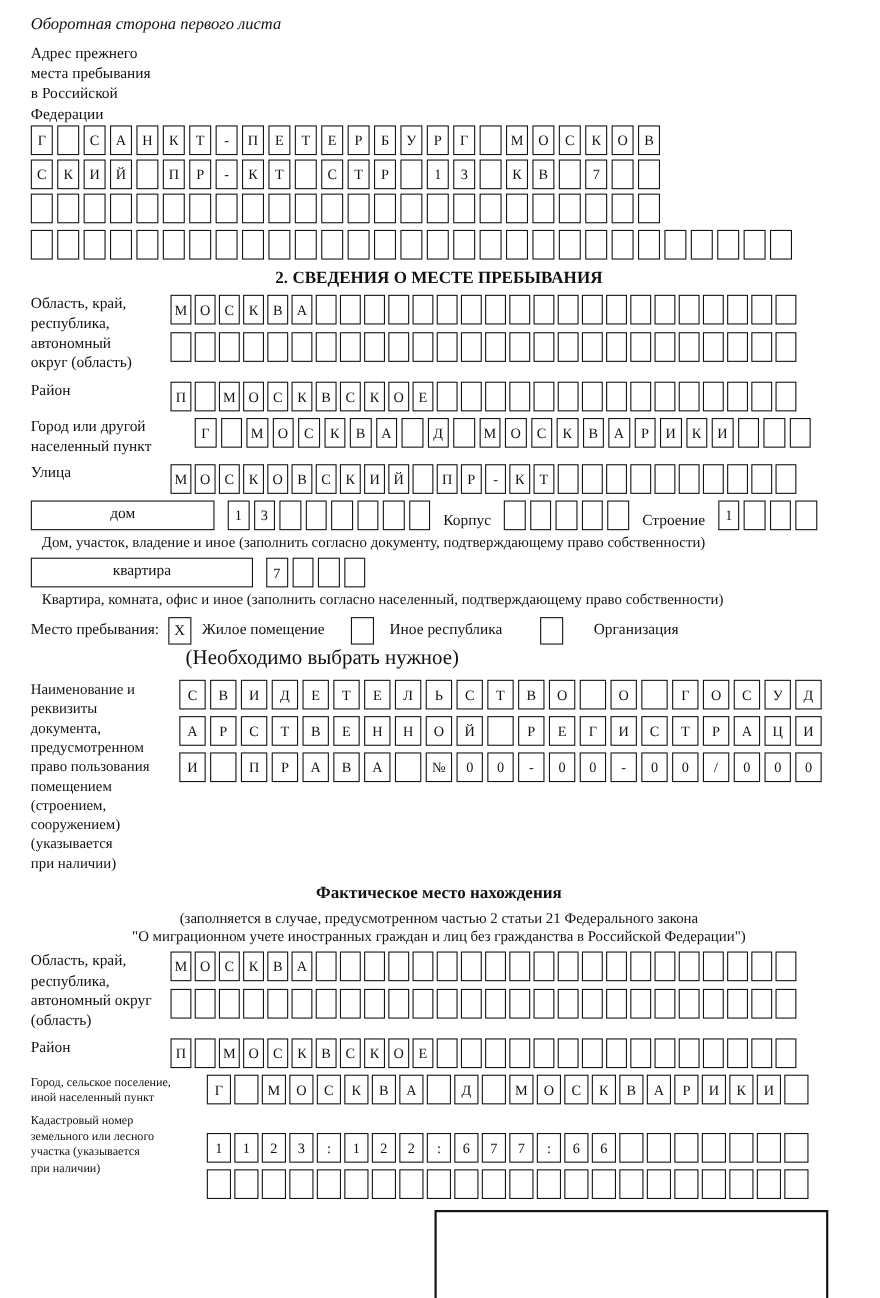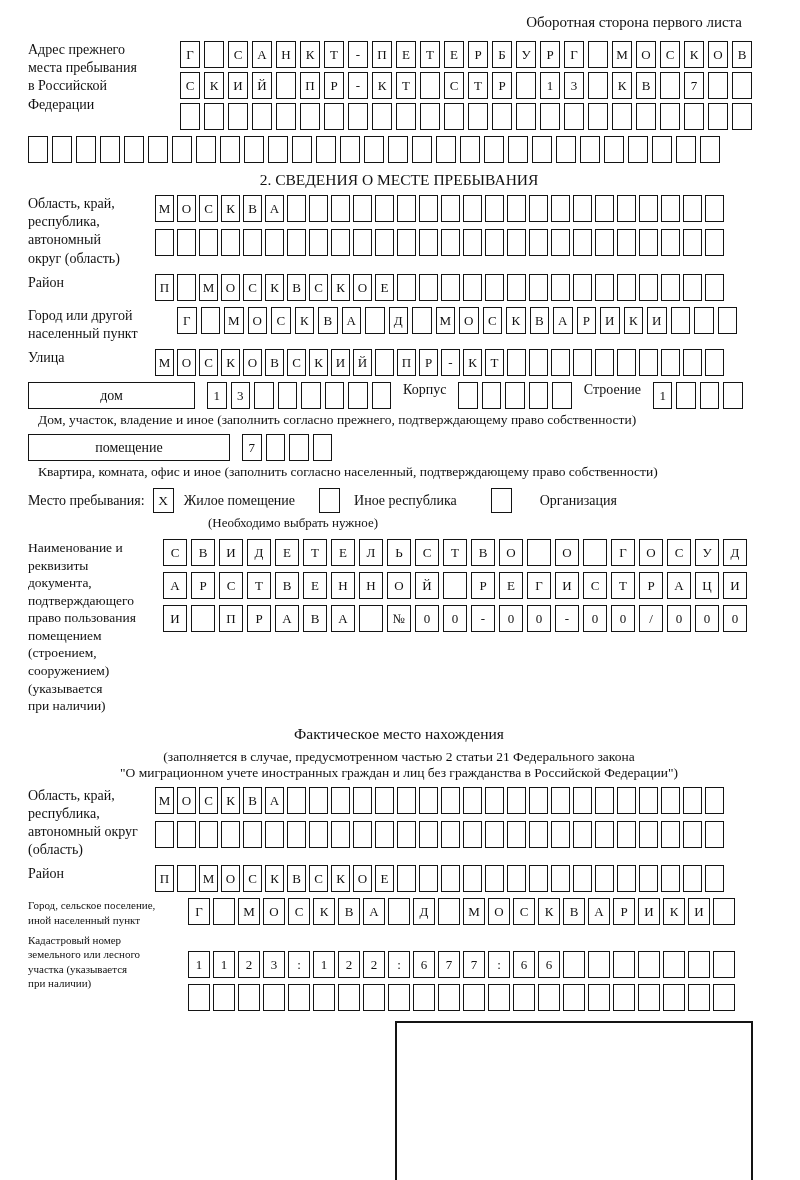--- a/index.html
+++ b/index.html
@@ -3,21 +3,21 @@
 <meta charset="utf-8">
 <style>
   * { margin:0; padding:0; box-sizing:content-box; }
   html,body { background:#fff; }
   body {
     width:800px; height:1180px; overflow:hidden;
     font-family:"Liberation Serif", serif; color:#111;
   }
   .page { padding:14px 30px 0 28px; position:relative; }
 
-  .hdr { text-align:right; font-size:15px; padding-right:28px; }
+  .hdr { text-align:left; font-size:15px; padding-right:28px;font-style:italic; }
 
   .fieldrow { display:flex; align-items:flex-start; margin-top:4px; }
   .lbl { font-size:14px; line-height:1.3; white-space:pre-line; flex:none; }
   .w150 { width:152px; }
   .w127 { width:127px; }
   .w132 { width:135px; font-size:13.5px; }
   .w160 { width:160px; font-size:11px; }
   .rows { display:flex; flex-direction:column; gap:4px; }
 
   .cellrow { display:flex; gap:4px; }
@@ -25,46 +25,46 @@
     width:17.5px; height:25px; border:1.5px solid #141414;
     display:flex; align-items:center; justify-content:center;
     font-size:13px; line-height:1; background:#fff;
   }
   .cA .cell { width:18px; }      
   .cB { gap:3px; } .cB .cell { width:17px; }   
   .cD { gap:4px; } .cD .cell { width:22px; }   
   .cF { gap:3px; } .cF .cell { width:20px; }   
 
   .note { font-size:13.5px; text-align:center; margin-top:3px; }
-  .title { font-size:15.5px; font-weight:normal; text-align:center; margin-top:8px; }
+  .title { font-size:15.5px; font-weight:bold; text-align:center; margin-top:8px; }
   .prelines { white-space:pre-line; }
 
-  .domline { display:flex; align-items:flex-start; margin-top:6px; gap:4px; }
+  .domline { display:flex; align-items:flex-end; margin-top:6px; gap:4px; }
   .widebox {
     border:1.5px solid #141414; height:25px; display:flex;
     align-items:center; justify-content:center; font-size:14px; flex:none;
   }
   .boxdom { width:165px; margin-right:8px; }
   .boxkv  { width:200px; margin-right:8px; }
   .inlinelbl { font-size:14px; margin:0 8px; }
 
   .placerow { display:flex; align-items:center; margin-top:8px; font-size:14px; }
   .chk {
     width:19px; height:23px; border:1.5px solid #141414;
     display:flex; align-items:center; justify-content:center;
     font-size:13.5px; flex:none;
   }
-  .subnote { font-size:13px; margin-top:2px; margin-left:120px; width:290px; text-align:center; }
+  .subnote { font-size:19px; margin-top:2px; margin-left:120px; width:290px; text-align:center; }
 
   .markbox {
     margin-left:367px; margin-top:10px;
     width:354px; height:171px; border:2px solid #141414;
   }
   .indent22 { margin-left:22px; }
-  .mt6 { margin-top:6px; } .mt8 { margin-top:8px; } .mt10 { margin-top:10px; }
+  .mt6 { margin-top:6px; } .mt8 { margin-top:8px; } .mt10 { margin-top:10px;flex-direction:column; }
 </style>
 </head>
 <body>
 
 <div class="page">
 
   <div class="hdr">Оборотная сторона первого листа</div>
 
   <div class="fieldrow mt10">
     <div class="lbl w150 prelines">Адрес прежнего
@@ -367,24 +367,24 @@
         <div class="cell"></div>
       </div>
     <span class="inlinelbl">Строение</span>
     <div class="cellrow">
         <div class="cell">1</div>
         <div class="cell"></div>
         <div class="cell"></div>
         <div class="cell"></div>
       </div>
   </div>
-  <div class="note" style="text-align:left; margin-left:10px;">Дом, участок, владение и иное (заполнить согласно прежнего, подтверждающему право собственности)</div>
+  <div class="note" style="text-align:left; margin-left:10px;">Дом, участок, владение и иное (заполнить согласно документу, подтверждающему право собственности)</div>
 
   <div class="domline">
-    <div class="widebox boxkv">помещение</div>
+    <div class="widebox boxkv">квартира</div>
     <div class="cellrow">
         <div class="cell">7</div>
         <div class="cell"></div>
         <div class="cell"></div>
         <div class="cell"></div>
       </div>
   </div>
   <div class="note" style="text-align:left; margin-left:10px;">Квартира, комната, офис и иное (заполнить согласно населенный, подтверждающему право собственности)</div>
 
   <div class="placerow">
@@ -393,21 +393,21 @@
     <span style="margin-left:10px;">Жилое помещение</span>
     <div class="chk" style="margin-left:24px;"></div>
     <span style="margin-left:14px;">Иное республика</span>
     <div class="chk" style="margin-left:34px;"></div>
     <span style="margin-left:28px;">Организация</span>
   </div>
   <div class="subnote">(Необходимо выбрать нужное)</div>
 
   <div class="fieldrow mt8">
     <div class="lbl w132 prelines">Наименование и реквизиты
-документа, подтверждающего
+документа, предусмотренном
 право пользования
 помещением (строением,
 сооружением) (указывается
 при наличии)</div>
     <div class="rows" style="gap:6px;">
       <div class="cellrow cD">
           <div class="cell">С</div>
           <div class="cell">В</div>
           <div class="cell">И</div>
           <div class="cell">Д</div>

